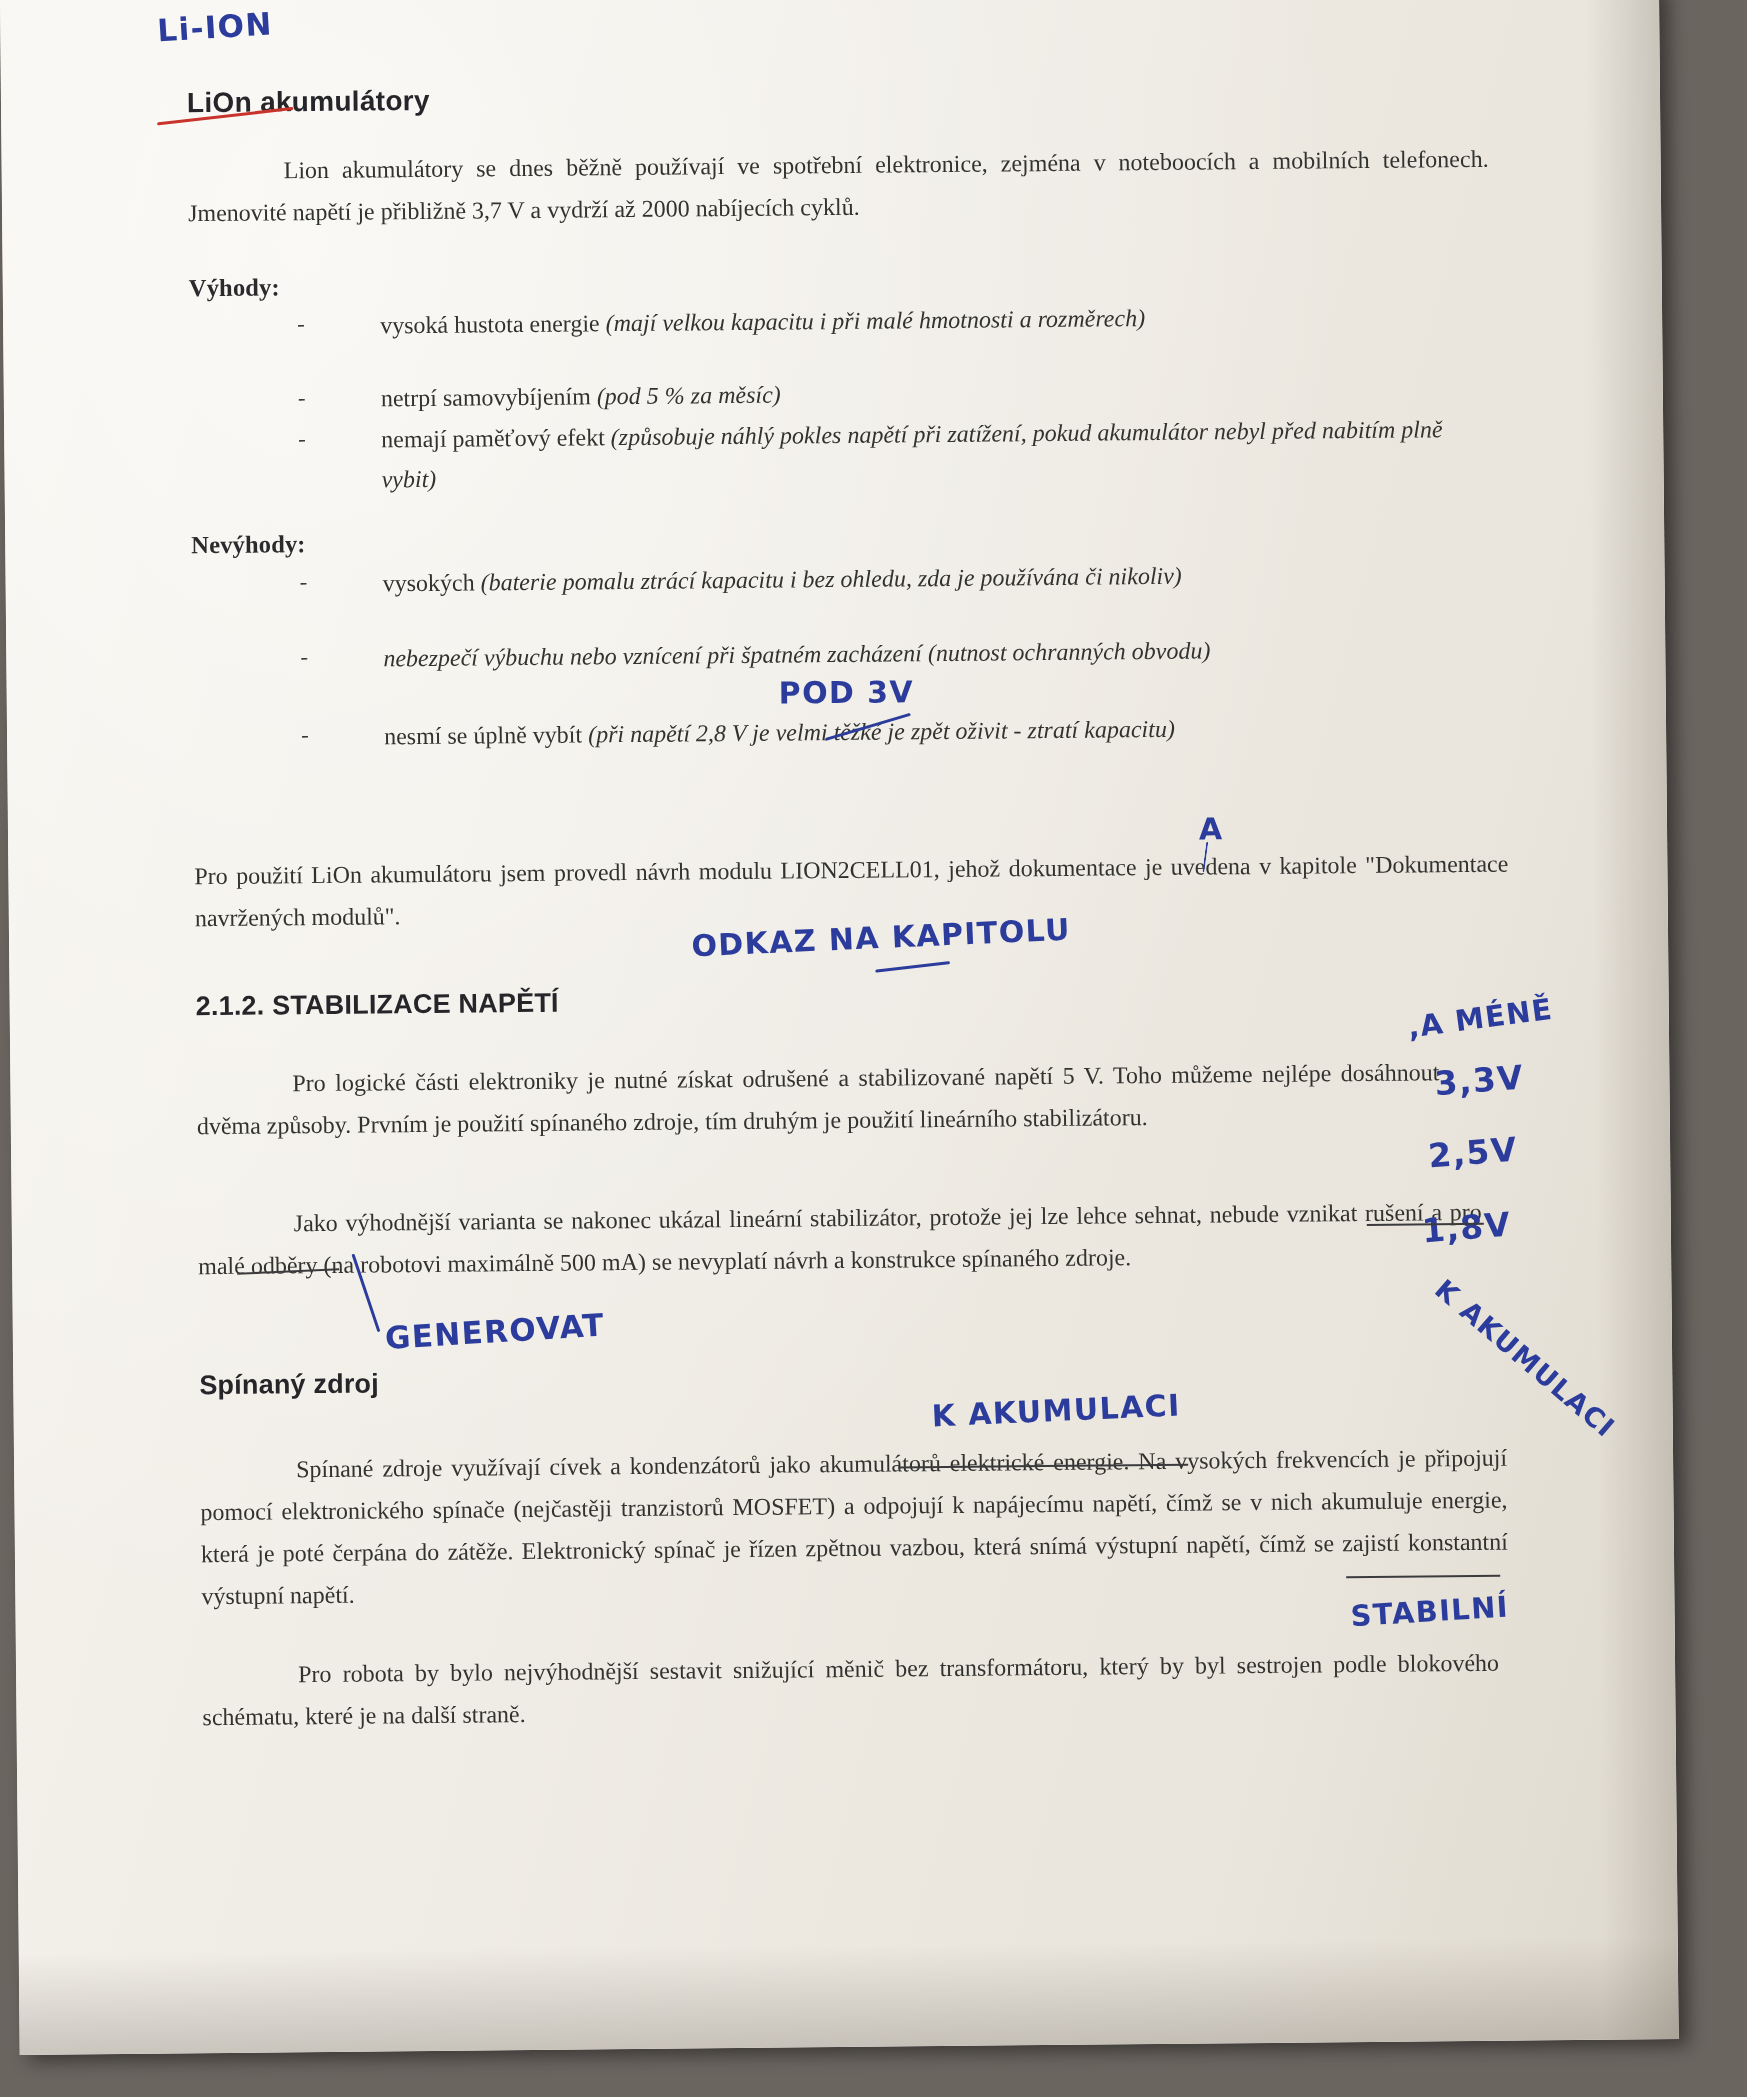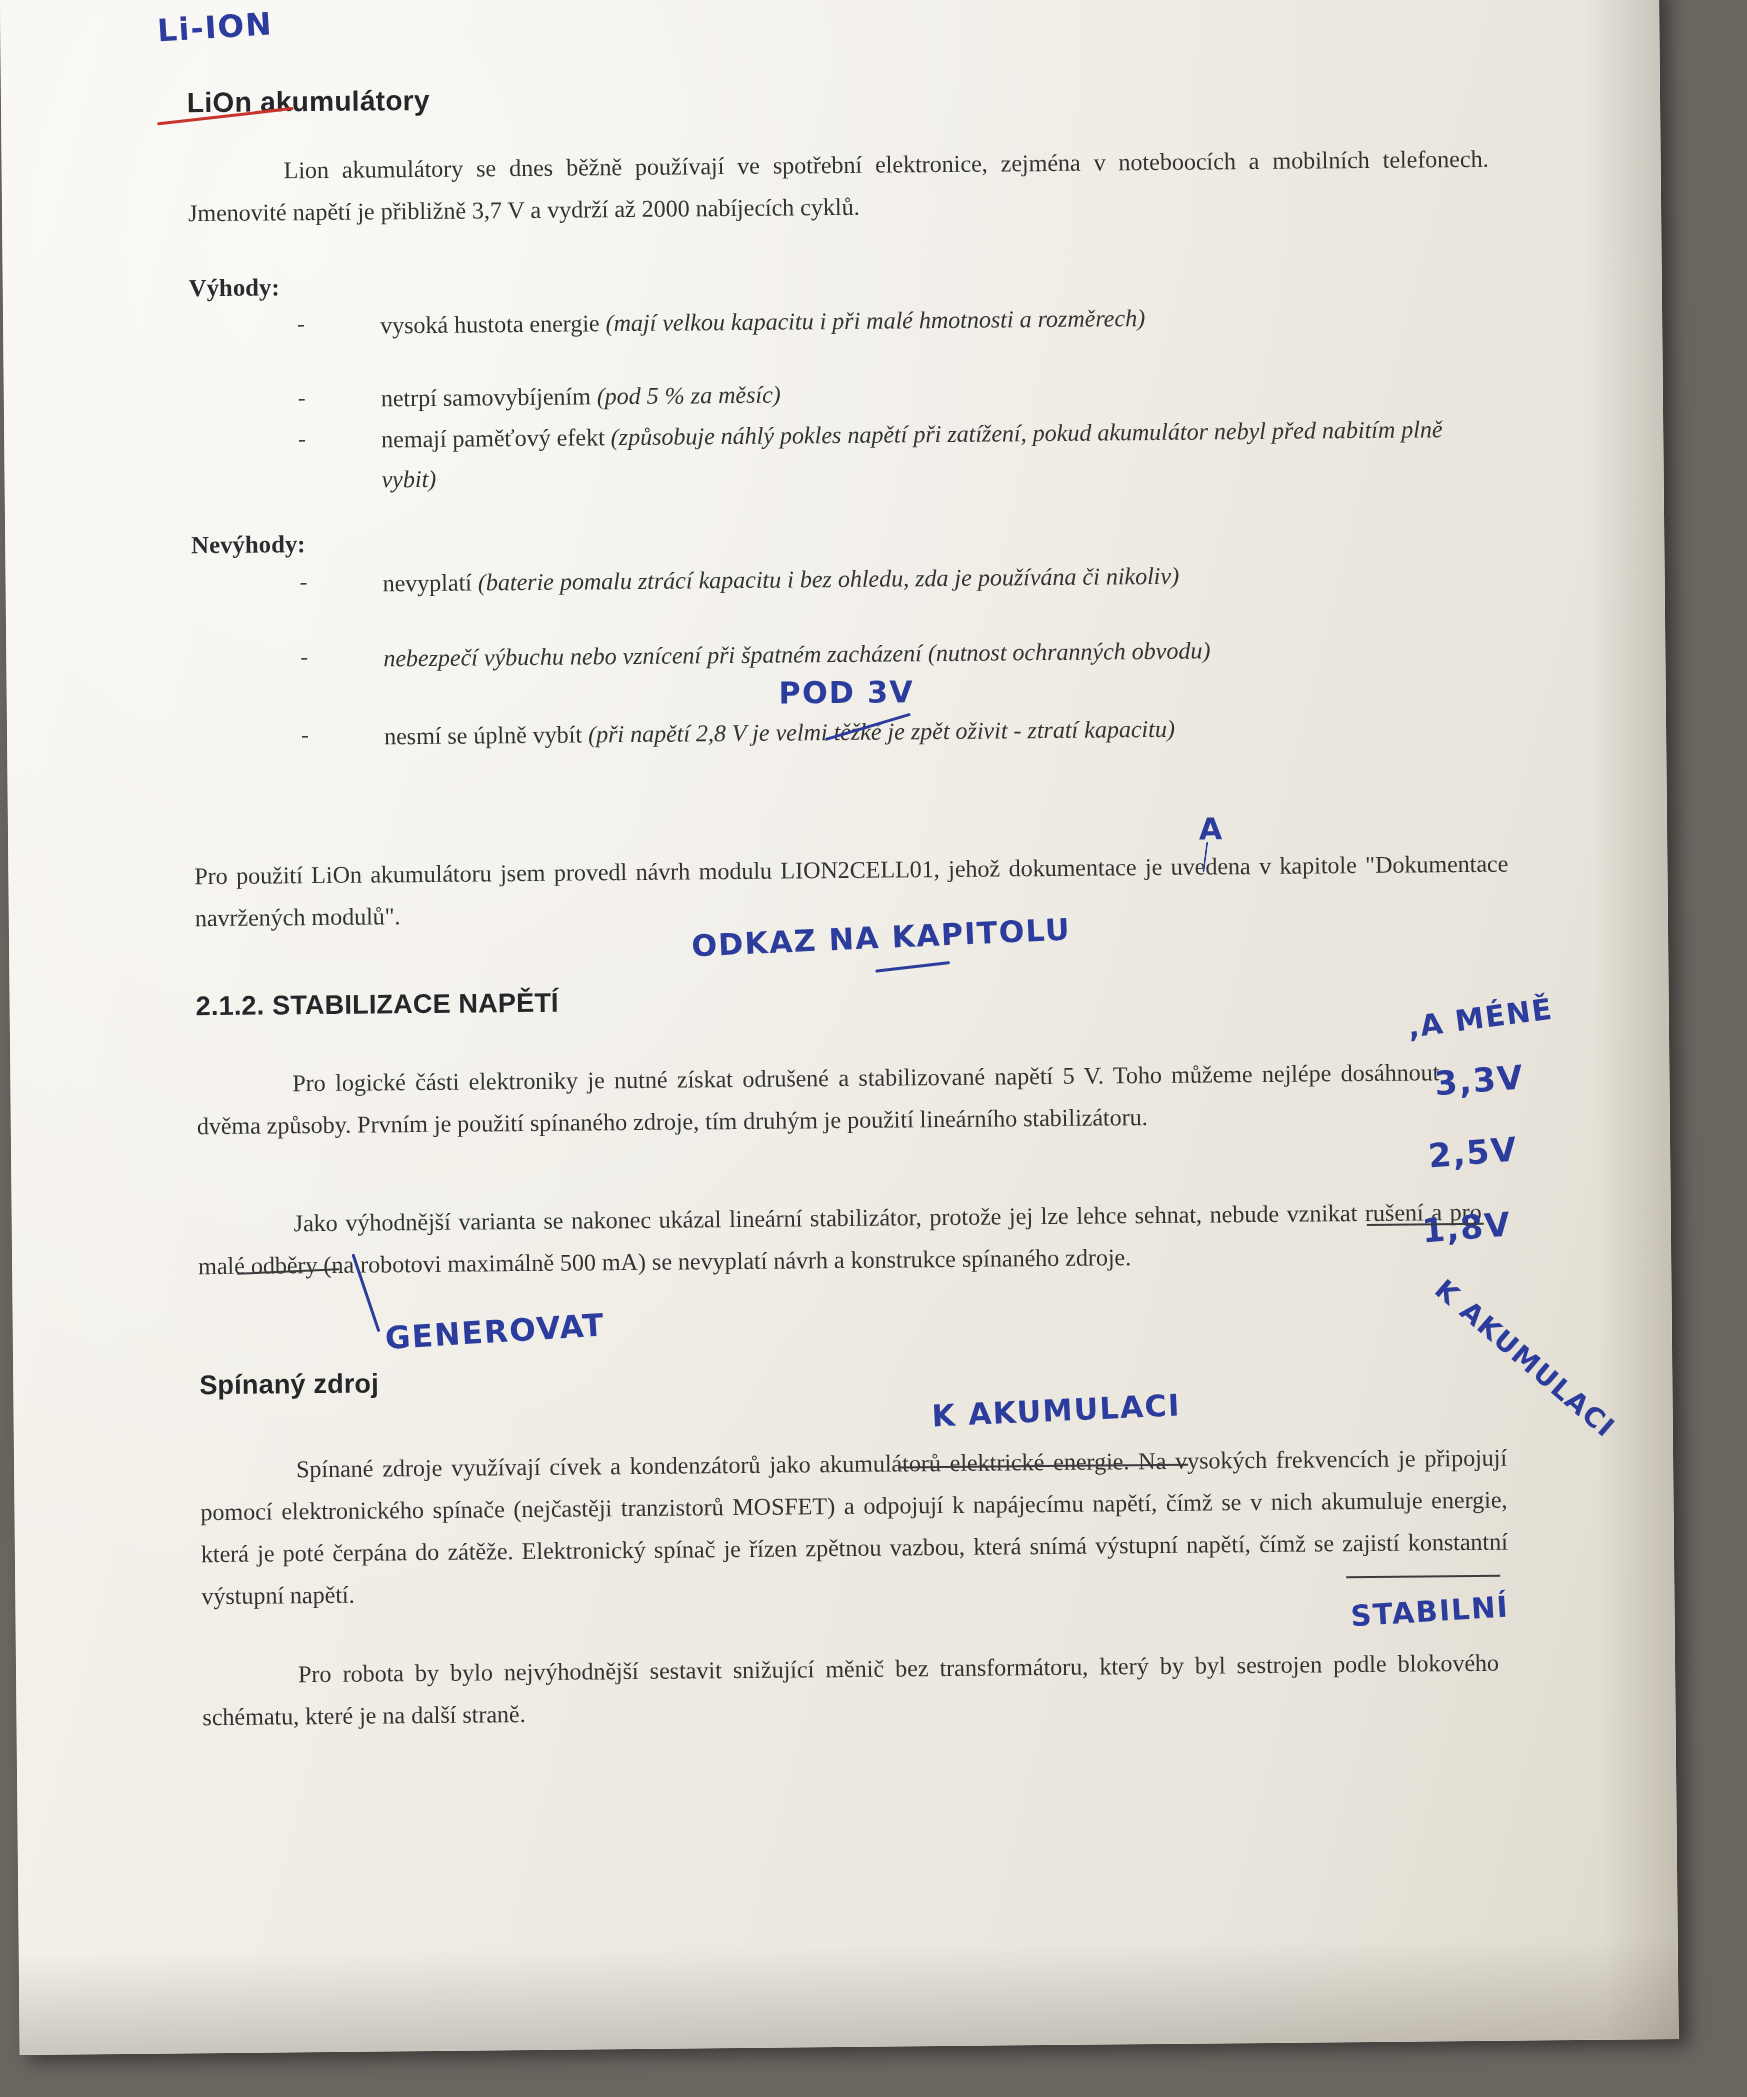--- a/index.html
+++ b/index.html
@@ -176,21 +176,21 @@
 
     <div class="bullet-dash" style="left:294px; top:429px;">-</div>
     <div class="bullet-text" style="left:377px; top:423px; width:1106px;">
       <span>nemají paměťový efekt </span><span class="it">(způsobuje náhlý pokles napětí při zatížení, pokud akumulátor nebyl  před nabitím plně vybit)</span>
     </div>
 
     <div class="t lbl-bold" style="left:186px; top:533px;">Nevýhody:</div>
 
     <div class="bullet-dash" style="left:294px; top:572px;">-</div>
     <div class="bullet-text" style="left:377px; top:567px; width:1106px;">
-      <span>nevyplatí </span><span class="it">(baterie pomalu ztrácí kapacitu i bez ohledu, zda je používána či nikoliv)</span>
+      <span>vysokých </span><span class="it">(baterie pomalu ztrácí kapacitu i bez ohledu, zda je používána či nikoliv)</span>
     </div>
 
     <div class="bullet-dash" style="left:294px; top:647px;">-</div>
     <div class="bullet-text it" style="left:377px; top:642px; width:1106px;">
       <span class="it">nebezpečí výbuchu nebo vznícení při špatném zacházení (nutnost ochranných obvodu)</span>
     </div>
 
     <div class="bullet-dash" style="left:294px; top:725px;">-</div>
     <div class="bullet-text" style="left:377px; top:720px; width:1106px;">
       <span>nesmí se úplně vybít </span><span class="it">(při napětí 2,8 V je velmi těžké je zpět oživit - ztratí kapacitu)</span>

